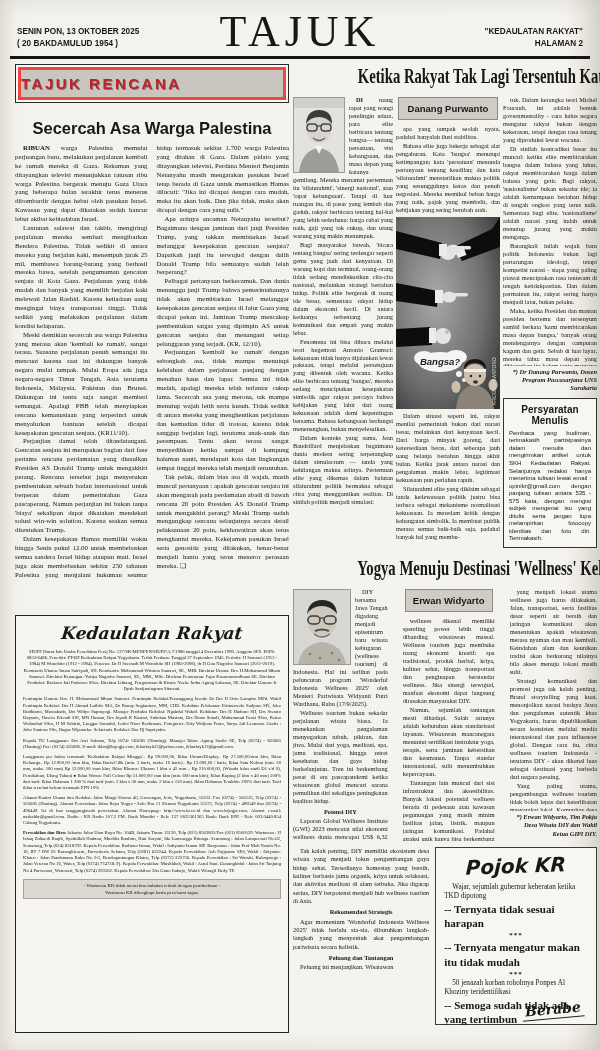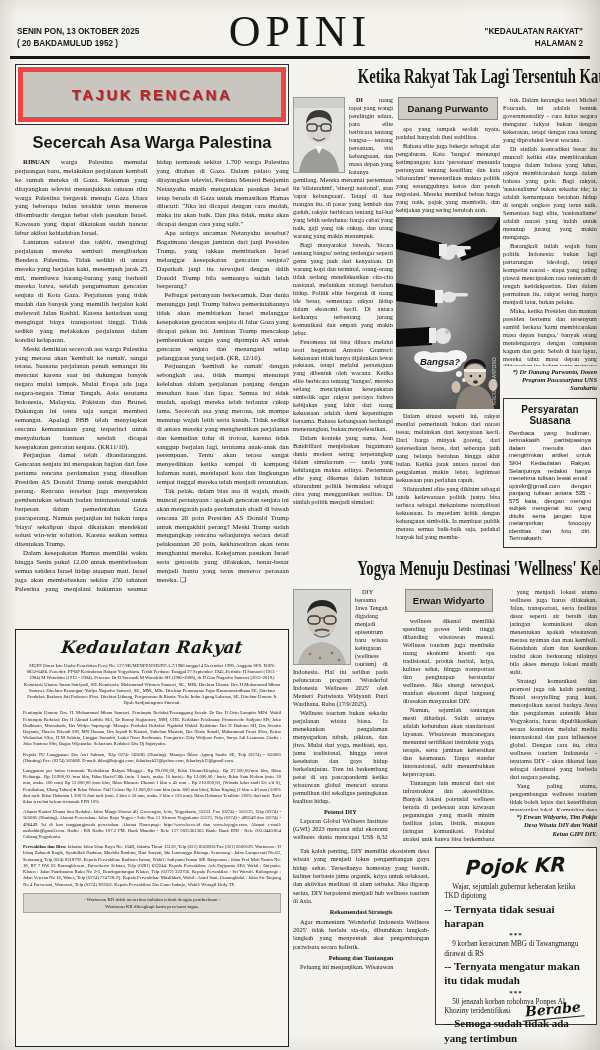--- a/index.html
+++ b/index.html
@@ -9,24 +9,24 @@
     font-family:"Liberation Serif",serif;color:#171717;}
   
   .hdr-left{position:absolute;left:17px;top:26px;font:700 8.2px "Liberation Sans",sans-serif;line-height:1.5;}
   .hdr-title{position:absolute;left:0;right:0;top:6px;text-align:center;
     font:400 44px "Liberation Serif",serif;letter-spacing:5px;}
   .hdr-right{position:absolute;right:17px;top:26px;text-align:right;font:700 8.2px "Liberation Sans",sans-serif;line-height:1.5;}
   .hdr-rule{position:absolute;left:10px;right:10px;top:56px;height:3px;background:#151515;}
   
   .leftcol{position:absolute;left:15px;top:64px;width:274px;}
   .tajuk-box{border:1px solid #2a2a2a;background:#fbfaf6;padding:2px;}
-  .tajuk-in{border:5px solid #ef4444;background:#c9c6bf;text-align:center;
+  .tajuk-in{border:3px solid #ef4444;background:#c9c6bf;text-align:left;
     font:800 15px "Liberation Sans",sans-serif;letter-spacing:2.5px;color:#c41f26;
-    padding:14px 0;text-shadow:1px 1px 0 rgba(40,40,40,.5);}
-  .tajuk-hl{font:700 16.5px "Liberation Sans",sans-serif;text-align:center;margin:8px 0 6px;}
+    padding:5px 0;text-shadow:1px 1px 0 rgba(40,40,40,.5);}
+  .tajuk-hl{font:700 16.5px "Liberation Sans",sans-serif;text-align:center;margin:16px 0 6px;}
   .tajuk-body{height:462px;overflow:hidden;column-count:2;column-gap:9px;
     font-size:6.8px;line-height:1.31;text-align:justify;}
   .tajuk-body p{margin:0;text-indent:8px;}
   .lead{font-weight:700;}
   
   .masthead{margin-top:9px;border:1.5px solid #222;background:#f7f5ef;padding:6px 7px;height:404px;overflow:hidden;}
   .mh-title{text-align:center;font:700 17px "DejaVu Serif",serif;font-style:italic;
     transform:skewX(-6deg);margin:1px 0 6px;}
   .mh-block{font-size:4.7px;line-height:1.32;margin:0 0 4px;}
   .mh-center{text-align:center;}
@@ -73,23 +73,23 @@
   .pj-sig{position:absolute;right:12px;bottom:5px;font:700 14px "DejaVu Serif",serif;font-style:italic;
     transform:rotate(-5deg);border-bottom:1.5px solid #222;padding:0 3px 1px;}
 </style>
 </head>
 <body>
 
 <div class="page">
 
   <div class="hdr-left">
     <div>SENIN PON, 13 OKTOBER 2025</div>
-    <div>( 20 BAKDAMULUD 1952 )</div>
+    <div>( 20 BAKDAMULUD 1954 )</div>
   </div>
-  <div class="hdr-title">OPINI</div>
+  <div class="hdr-title">TAJUK</div>
   <div class="hdr-right">
     <div>"KEDAULATAN RAKYAT"</div>
     <div>HALAMAN 2</div>
   </div>
   <div class="hdr-rule"></div>
 
   <div class="leftcol">
     <div class="tajuk-box">
       <div class="tajuk-in">TAJUK RENCANA</div>
     </div>
@@ -214,21 +214,21 @@
 
       <div class="col c3">
         <div class="flow">
           <p>ruk. Dalam kerangka teori Michel Foucault, ini adalah bentuk governmentality - cara halus negara mengatur rakyat bukan dengan kekerasan, tetapi dengan rasa tenang yang diproduksi lewat wacana.</p>
           <p>Di sinilah kontradiksi besar itu muncul: ketika elite membicarakan bangsa dalam bahasa yang luhur, rakyat membicarakan harga dalam bahasa yang getir. Bagi rakyat, 'nasionalisme' bukan sekadar ide; ia adalah kemampuan bertahan hidup di tengah ongkos yang terus naik. Sementara bagi elite, 'nasionalisme' adalah narasi yang indah untuk menutup jurang yang makin menganga.</p>
           <p>Barangkali inilah wajah baru politik Indonesia: bukan lagi pertarungan ideologi, tetapi kompetisi narasi - siapa yang paling piawai menciptakan rasa tenteram di tengah ketidakpastian. Dan dalam permainan itu, rakyat sering hanya menjadi latar, bukan pelaku.</p>
           <p>Maka, ketika Presiden dan mantan presiden bertemu dan tersenyum sambil berkata 'kami membicarakan masa depan bangsa,' banyak orang mendengarnya dengan campuran kagum dan getir. Sebab di luar layar, mereka tahu: masa depan yang dibicarakan itu belum tentu menyapa dapur mereka. Dan selama elite masih berbicara tentang 'bangsa' sementara rakyat hanya sanggup berbicara tentang 'harga', kita sedang menyaksikan bukan sekadar jurang sosial, melainkan dua kosmos bahasa yang tak lagi saling memahami - di mana yang satu berkuasa lewat kata, dan yang lain bertahan lewat sisa-sisa kenyataan. ❑</p>
         </div>
         <div class="credit">*) Dr Danang Purwanto, Dosen Program Pascasarjana UNS Surakarta</div>
         <div class="persy">
-          <div class="persy-t">Persyaratan Suasana</div>
+          <div class="persy-t">Persyaratan Menulis</div>
           <div class="persy-b">Pembaca yang budiman, terimakasih partisipasinya dalam menulis dan mengirimkan artikel untuk SKH Kedaulatan Rakyat. Selanjutnya redaksi hanya menerima tulisan lewat email : opinikr@gmail.com dengan panjang tulisan antara 535 - 575 kata, dengan mengisi subjek mengenai isu yang ditulis serta jangan lupa melampirkan fotocopy identitas dan foto diri. Terimakasih.</div>
         </div>
       </div>
     </div>
 
     <div class="hl-wrap" style="margin-top:8px">
       <span class="hl-inner">Yogya Menuju Destinasi 'Wellness' Kelas Dunia</span>
     </div>
 
     <div class="yg-row">
@@ -280,21 +280,20 @@
         <p>Agar momentum 'Wonderful Indonesia Wellness 2025' tidak berlalu sia-sia, dibutuhkan langkah-langkah yang menyentuh akar pengembangan pariwisata secara holistik.</p>
         <p class="subhead">Peluang dan Tantangan</p>
         <p>Peluang ini menjanjikan. Wisatawan</p>
       </div>
 
       <div class="pojok">
         <div class="pojok-t">Pojok KR</div>
         <p class="pj-lead">Wajar, sejumlah gubernur keberatan ketika TKD dipotong</p>
         <p class="pj-reply">-- Ternyata tidak sesuai harapan</p>
         <p class="pj-sep">***</p>
-        <p class="pj-lead">9 korban keracunan MBG di Tawangmangu dirawat di RS</p>
         <p class="pj-reply">-- Ternyata mengatur makan itu tidak mudah</p>
         <p class="pj-sep">***</p>
         <p class="pj-lead">50 jenazah korban robohnya Ponpes Al Khoziny teridentifikasi</p>
         <p class="pj-reply">-- Semoga sudah tidak ada yang tertimbun</p>
         <div class="pj-sig">Berabe</div>
       </div>
     </div>
 
   </div>
 </div>

